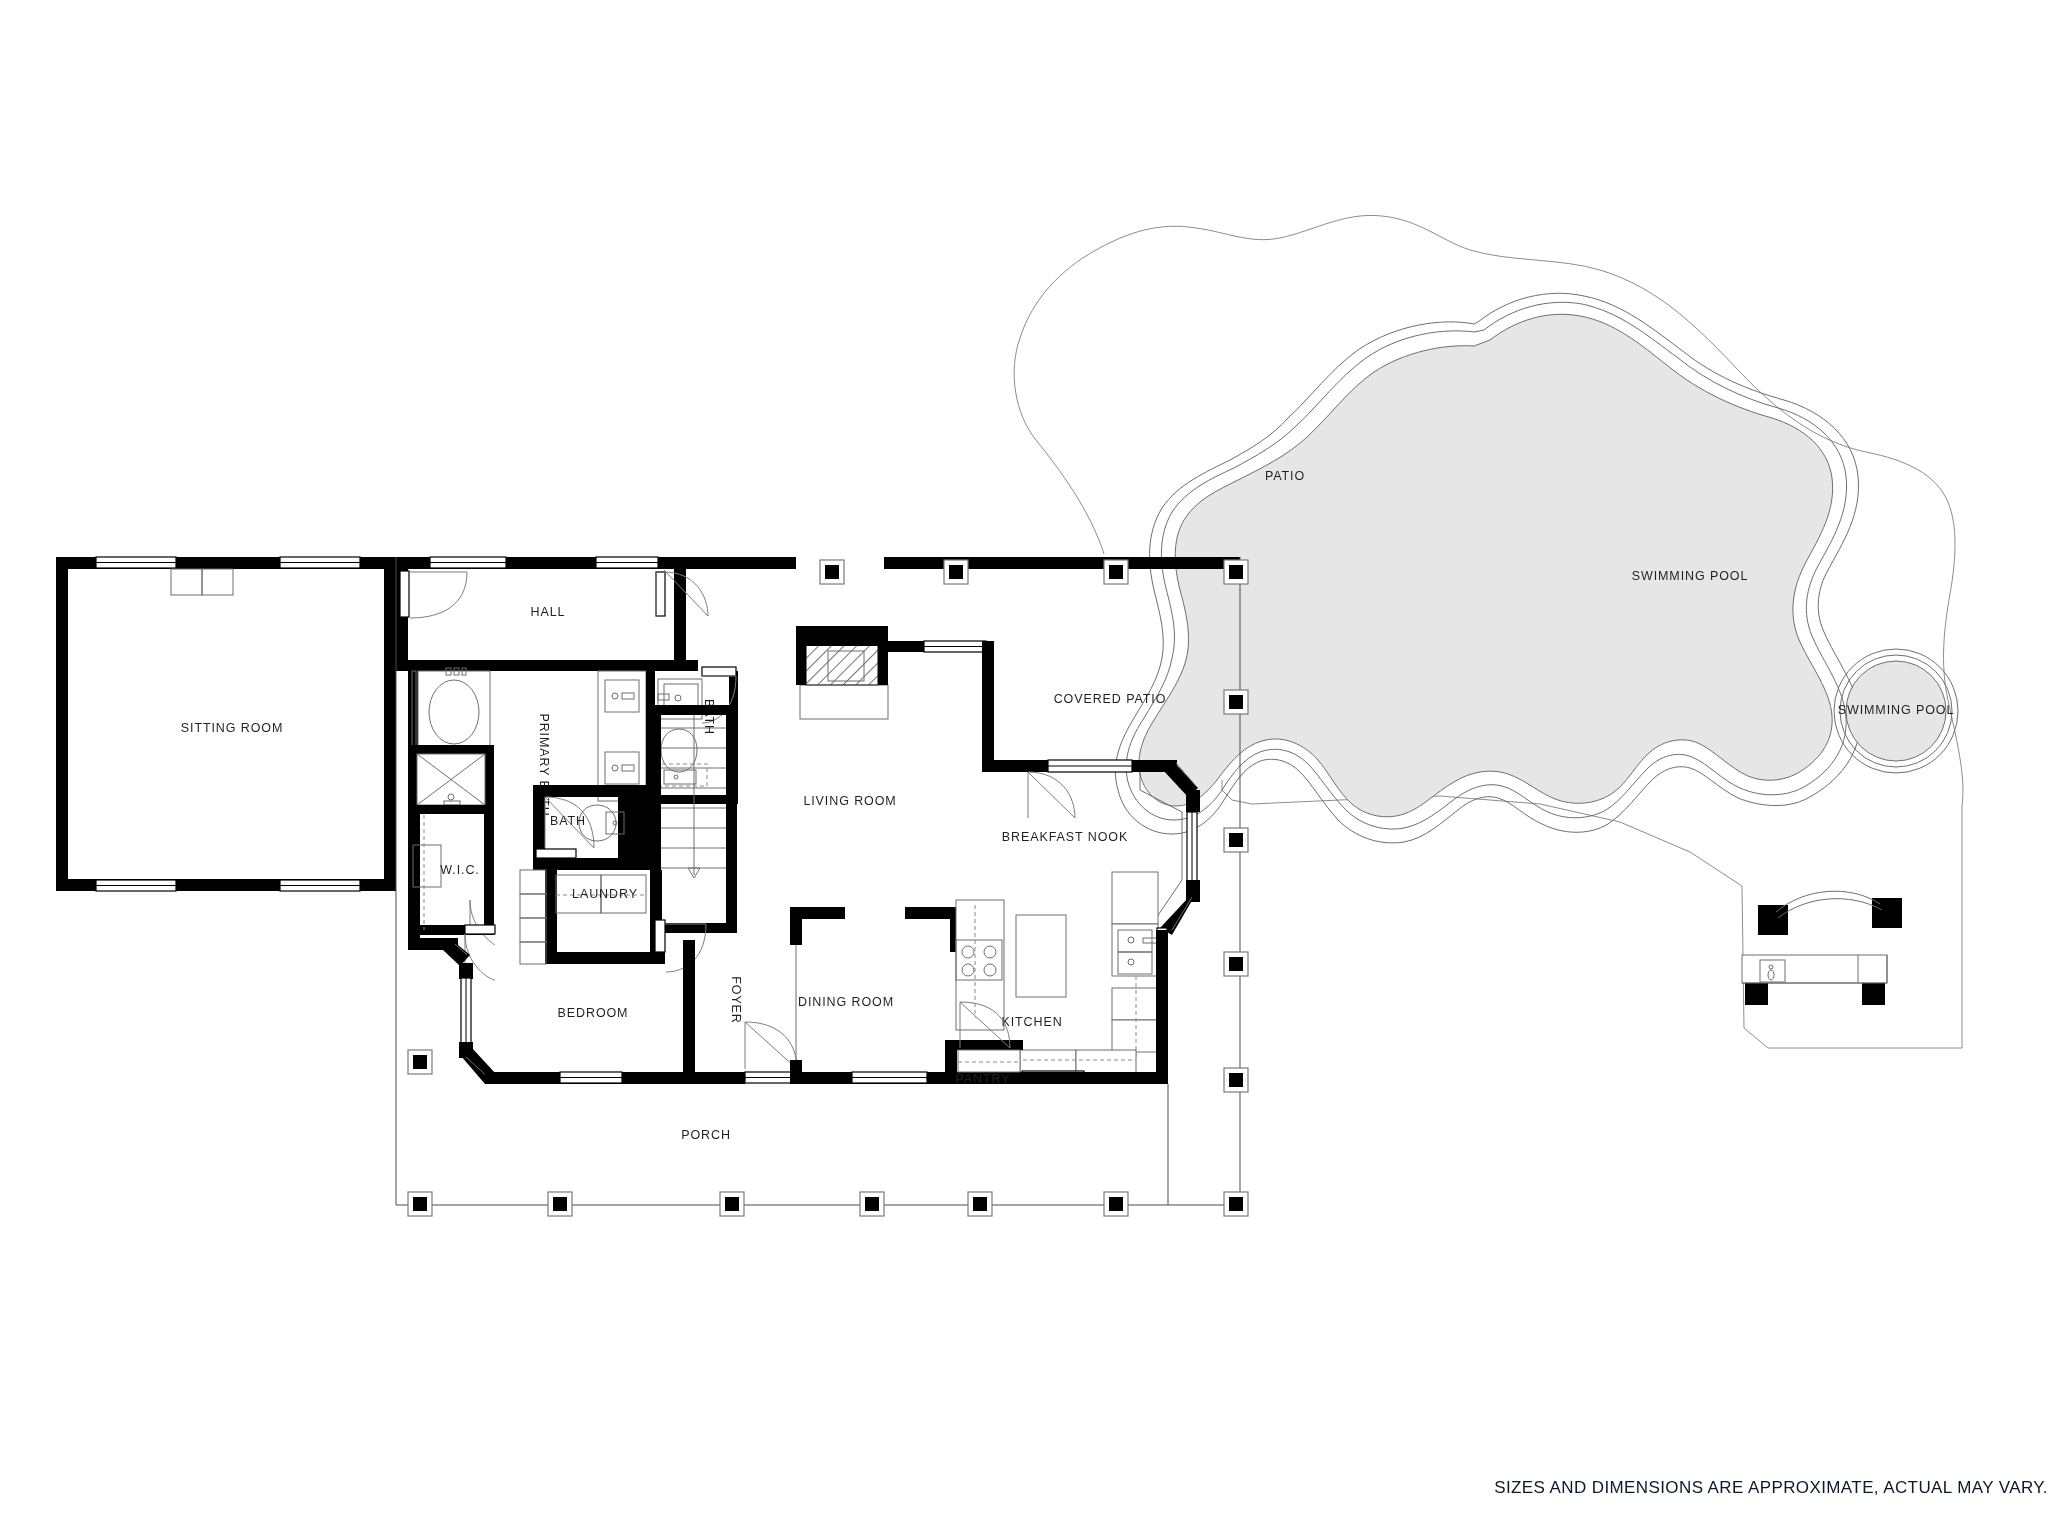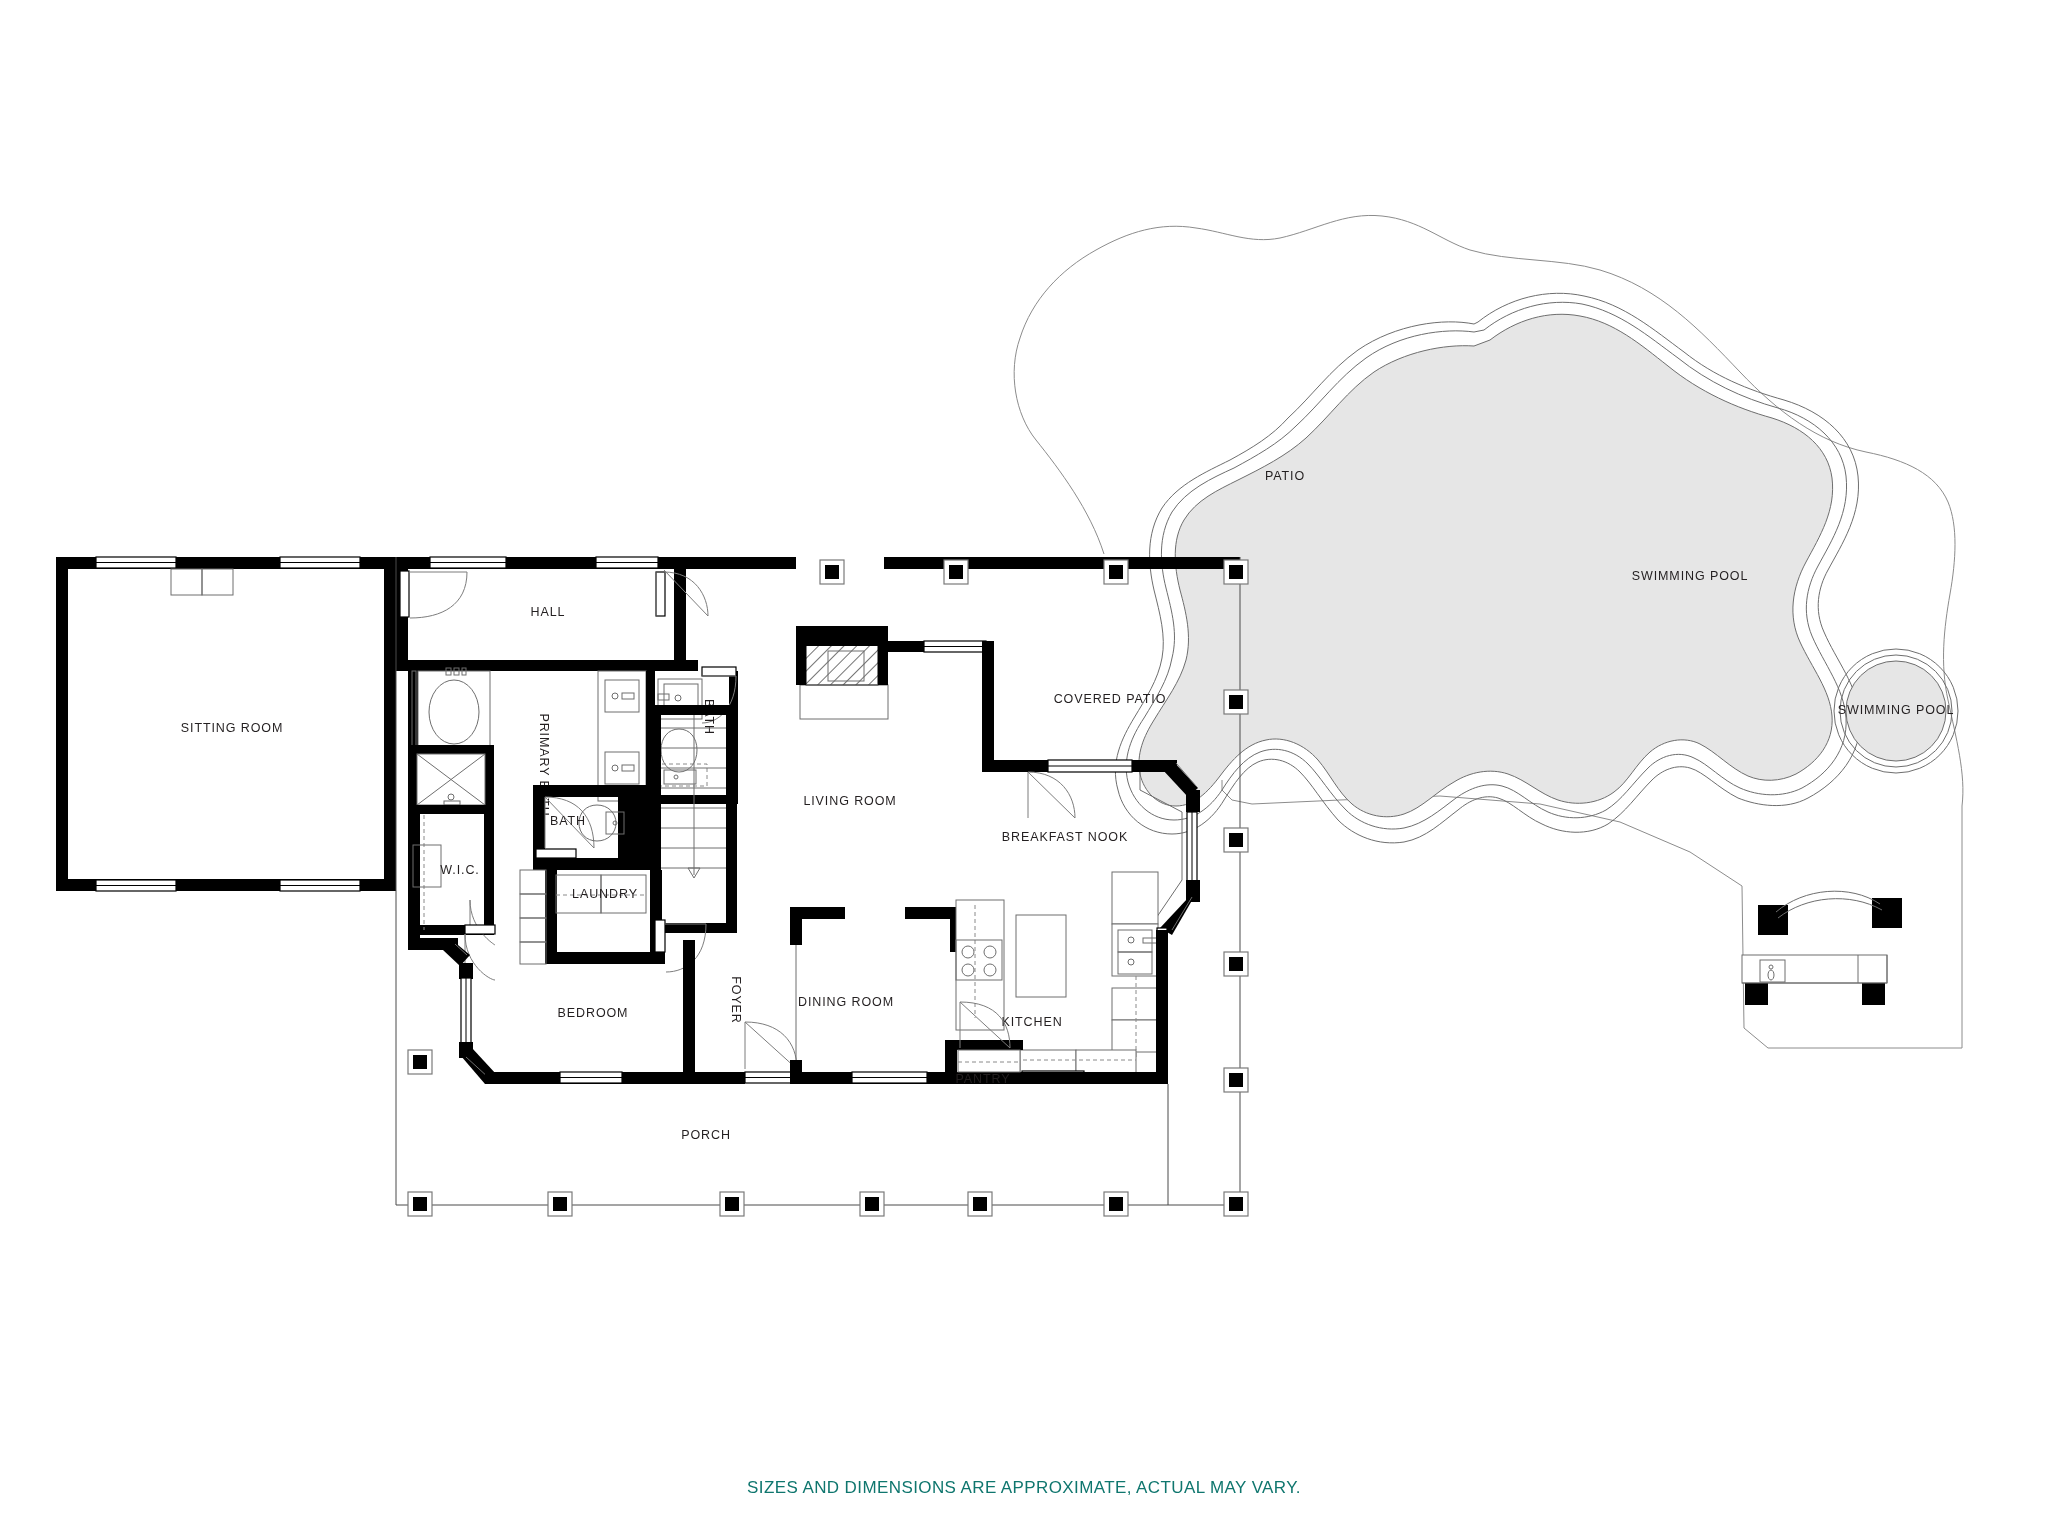--- a/index.html
+++ b/index.html
@@ -14,24 +14,24 @@
     font-family:"Liberation Sans", sans-serif;
     font-size:12.5px;
     letter-spacing:0.9px;
     fill:#231f20;
     text-anchor:middle;
     dominant-baseline:middle;
   }
   .room-label.vert{writing-mode:tb;}
   .caption{
     position:absolute;left:0;right:0;top:1478px;
-    text-align:center;
+    text-align:right;
     font-size:17px;
     letter-spacing:0.4px;
-    color:#0f766e;
+    color:#0f172a;
   }
   .wall{fill:#000000;}
   .thinline{fill:none;stroke:#4a4a4a;stroke-width:1;}
   .fixline{fill:none;stroke:#6e6e6e;stroke-width:1;}
   .fixfill{fill:#ffffff;stroke:#6e6e6e;stroke-width:1;}
   .dash{fill:none;stroke:#8a8a8a;stroke-width:1;stroke-dasharray:4 3;}
   .pool{fill:#e6e6e6;stroke:#6e6e6e;stroke-width:1;}
   .poolline{fill:none;stroke:#6e6e6e;stroke-width:1;}
   .patio{fill:none;stroke:#8c8c8c;stroke-width:1;}
   .win{fill:#ffffff;stroke:#000000;stroke-width:1.2;}

